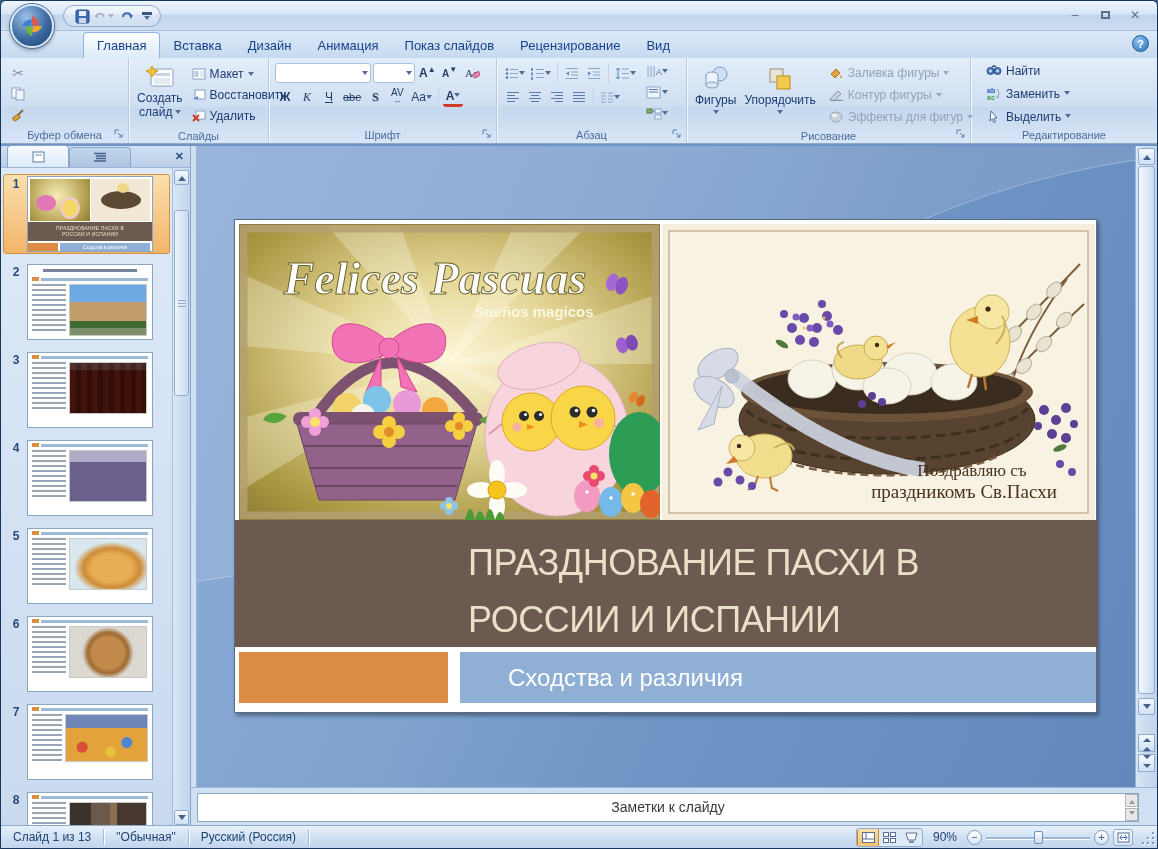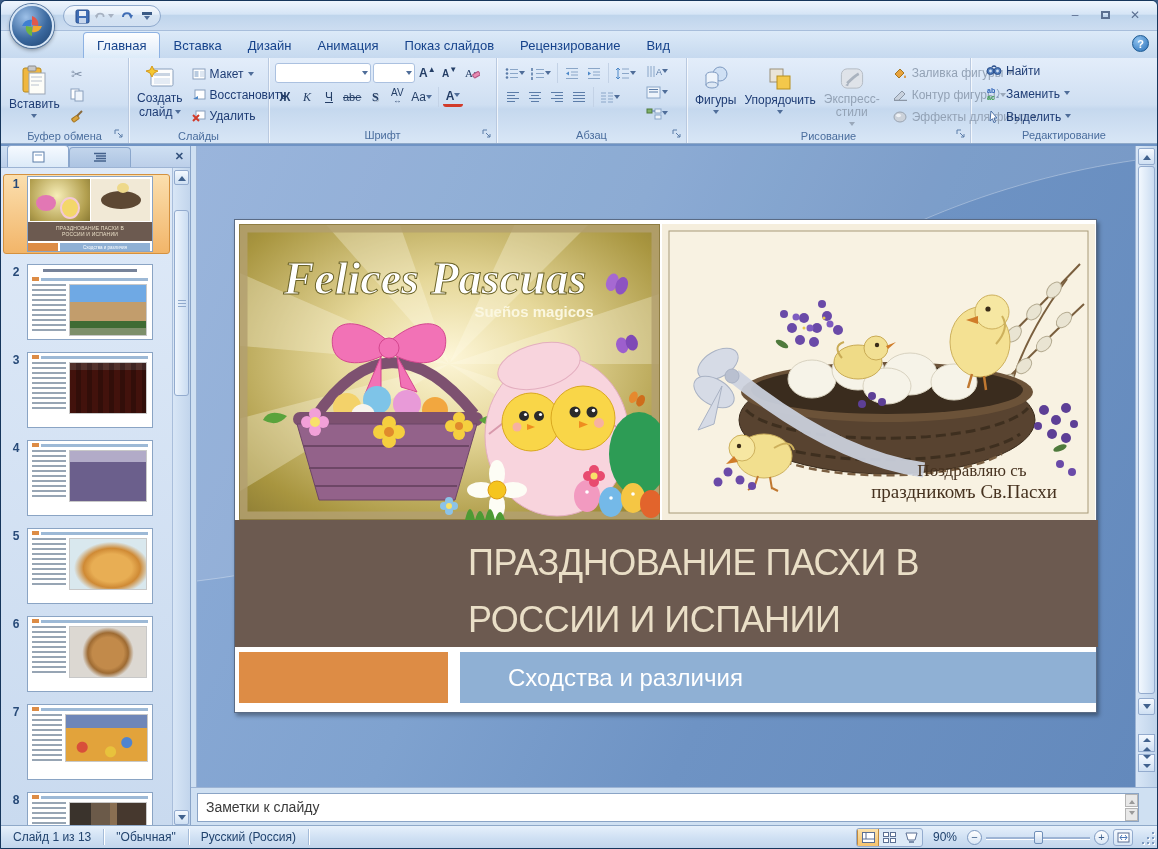--- a/index.html
+++ b/index.html
@@ -138,21 +138,21 @@
   .msc-thumb{position:absolute;left:2px;top:20px;width:17px;height:528px;background:linear-gradient(90deg,#f2f8fe,#cadcf1);
     border:1px solid #93abce;border-radius:3px;cursor:pointer;}
   .dblbtn{position:absolute;left:2px;width:17px;height:18px;display:flex;flex-direction:column;align-items:center;justify-content:center;
     background:linear-gradient(#f4f9ff,#cfe0f3);border:1px solid #93abce;cursor:pointer;}
   .dblbtn b{width:0;height:0;border:4px solid transparent;display:block;}
   .dblbtn .u{border-bottom:4px solid #41628e;margin-bottom:1px;}
   .dblbtn .d{border-top:4px solid #41628e;margin-top:1px;}
   
   .notesbar{position:absolute;left:190px;top:786px;width:968px;height:40px;background:#cfe0f2;border-top:1px solid #9db4d4;}
   .notesbox{position:absolute;left:6px;top:5px;right:20px;bottom:5px;background:#fff;border:1px solid #8aa4c6;
-    font-size:14px;color:#3a3a3a;padding:5px 8px;cursor:text;}
+    font-size:14px;color:#3a3a3a;padding:5px 8px;cursor:text;text-align:center;}
   .note-sc{position:absolute;right:21px;width:13px;height:13px;background:#e8e8e8;border:1px solid #b5b5b5;
     display:flex;align-items:center;justify-content:center;cursor:pointer;}
   .note-sc b{width:0;height:0;border:3px solid transparent;display:block;}
   
   .statusbar{position:absolute;left:0;bottom:0;width:100%;height:23px;
     background:linear-gradient(#e6f0fb,#cfe0f3 55%,#c2d5ec);border-top:1px solid #8fa9c9;
     display:flex;align-items:center;font-size:12px;color:#21436e;}
   .st-seg{padding:0 12px;height:100%;display:flex;align-items:center;cursor:pointer;}
   .st-sep{width:1px;height:16px;background:#a5bcd9;box-shadow:1px 0 0 #fff;}
   .st-right{margin-left:auto;display:flex;align-items:center;gap:4px;padding-right:2px;}
@@ -227,30 +227,20 @@
     <span class="rtab">Показ слайдов</span>
     <span class="rtab">Рецензирование</span>
     <span class="rtab">Вид</span>
   </div>
   <div class="help-btn">?</div>
 
   <div class="ribbon">
 
     <div class="group" style="width:128px">
       <div class="g-body">
-        <div class="bigbtn">
-          <svg width="30" height="32" viewBox="0 0 30 32">
-            <rect x="4" y="3" width="18" height="24" rx="2" fill="#f0b73f" stroke="#b78a1f"></rect>
-            <rect x="9" y="1" width="8" height="5" rx="1" fill="#c8c8c8" stroke="#8a8a8a"></rect>
-            <rect x="10" y="8" width="16" height="21" fill="#fdfdf8" stroke="#9aa5b5"></rect>
-            <path d="M12 12h11M12 16h11M12 20h8" stroke="#b9c2cf"></path>
-          </svg>
-          <span>Вставить</span>
-          <span class="caret"></span>
-        </div>
         <div class="mini-col">
           <span class="ibtn">
               <span style="color:#8494ab;font-size:14px">✂</span>
             </span>
           <span class="ibtn">
             <svg width="14" height="14" viewBox="0 0 14 14">
               <rect x="1" y="1" width="8" height="10" fill="#fff" stroke="#8aa0bd"></rect>
               <rect x="5" y="3" width="8" height="10" fill="#eef4fb" stroke="#8aa0bd"></rect>
             </svg>
           </span>
@@ -491,29 +481,20 @@
           <span class="caret"></span>
         </div>
         <div class="bigbtn">
           <svg width="30" height="28" viewBox="0 0 30 28">
             <rect x="5" y="4" width="13" height="13" fill="#e9e4d8" stroke="#9a8f78"></rect>
             <rect x="12" y="11" width="13" height="13" fill="#f3c84b" stroke="#b78f1f"></rect>
           </svg>
           <span>Упорядочить</span>
           <span class="caret"></span>
         </div>
-        <div class="bigbtn" style="color:#93a2b5">
-          <svg width="30" height="28" viewBox="0 0 30 28">
-            <rect x="4" y="4" width="22" height="20" rx="6" fill="#dfe3e9" stroke="#b3bac4"></rect>
-            <path d="M10 19 C14 15 18 11 22 9" stroke="#aab3bf" stroke-width="3" fill="none"></path>
-            <path d="M8 21 l4 -3 l-1 4 Z" fill="#aab3bf"></path>
-          </svg>
-          <span>Экспресс-стили</span>
-          <span class="caret" style="border-top-color:#9aa8ba"></span>
-        </div>
         <div class="mini-col" style="gap:4px;margin-left:6px">
           <span class="sbtn dim">
             <svg width="15" height="12" viewBox="0 0 15 12">
               <path d="M2 7 L7 2 L11 6 L6 11 Z" fill="#e8a33d" stroke="#a5751f"></path>
                 <path d="M12 8 q2 3 0 3 q-2 0 0 -3" fill="#d98b2a"></path>
             </svg>
             <span>Заливка фигуры</span>
               <span class="caret" style="border-top-color:#9aa8ba"></span>
           </span>
           <span class="sbtn dim">

